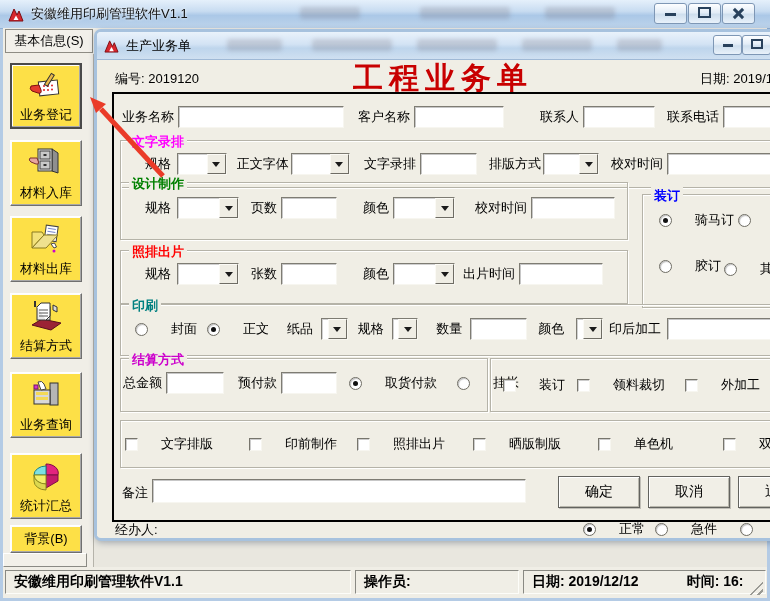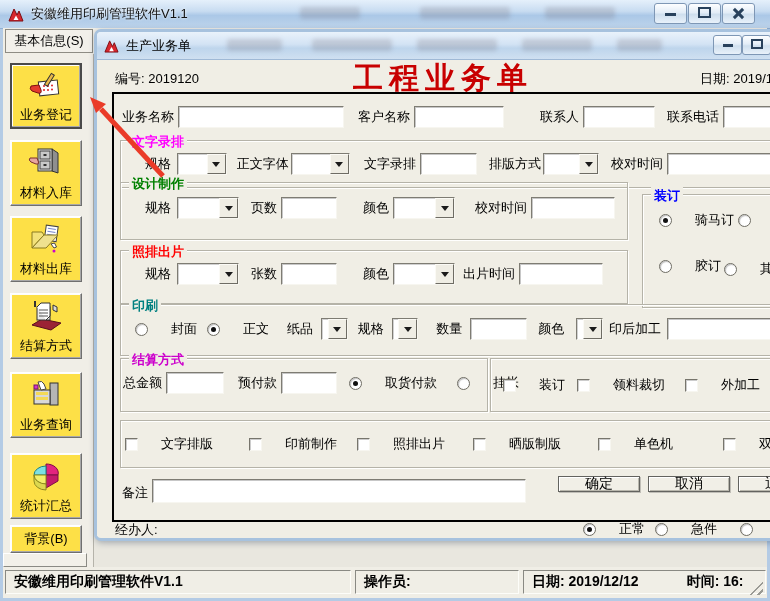--- a/index.html
+++ b/index.html
@@ -69,21 +69,21 @@
   .combo .cfield{flex:1;}
   .combo .cbtn{width:17px;background:#efede4;border:1px solid;border-color:#fbfaf5 #6e6c64 #6e6c64 #fbfaf5;
     display:flex;justify-content:center;align-items:center;}
   .tri{width:0;height:0;border:4px solid transparent;border-top:5px solid #1a1a1a;margin-top:4px;}
   .cb{width:13px;height:13px;background:#fff;border:1px solid;border-color:#77756c #f7f6f0 #f7f6f0 #77756c;
     box-shadow:inset 1px 1px 0 rgba(0,0,0,.2);box-sizing:border-box;flex:none;}
   .rd{width:13px;height:13px;border-radius:50%;background:#fff;border:1px solid #6f6d64;
     box-shadow:inset 1px 1px 1px rgba(0,0,0,.25);box-sizing:border-box;position:relative;flex:none;}
   .rd.sel::after{content:"";position:absolute;left:3px;top:3px;width:5px;height:5px;border-radius:50%;background:#111;}
   .ritem,.citem{display:inline-flex;align-items:center;gap:23px;white-space:nowrap;cursor:pointer;}
-  .pbtn{position:absolute;width:82px;height:16px;background:#f1efe7;border:1px solid #63635f;
+  .pbtn{position:absolute;width:82px;height:32px;background:#f1efe7;border:1px solid #63635f;
     box-shadow:inset 1px 1px 0 #fff,inset -1px -1px 0 #b9b7ad,1px 1px 0 rgba(0,0,0,.2);
     display:flex;align-items:center;justify-content:center;font-size:14px;cursor:pointer;}
   
   .statusbar{position:absolute;left:3px;top:567px;width:764px;height:31px;background:#f0eee6;}
   .sb-panel{position:absolute;top:3px;height:24px;border:1px solid;border-color:#898983 #fdfdf9 #fdfdf9 #898983;
     display:flex;align-items:center;padding:0 8px;font-weight:bold;font-size:14px;box-sizing:border-box;white-space:nowrap;}
   .grip{position:absolute;right:4px;top:14px;width:14px;height:14px;
     background:repeating-linear-gradient(135deg,#9a9a94 0 2px,transparent 2px 5px);
     clip-path:polygon(100% 0,100% 100%,0 100%);}
   .arrow-svg{position:absolute;left:0;top:0;pointer-events:none;z-index:60;}

